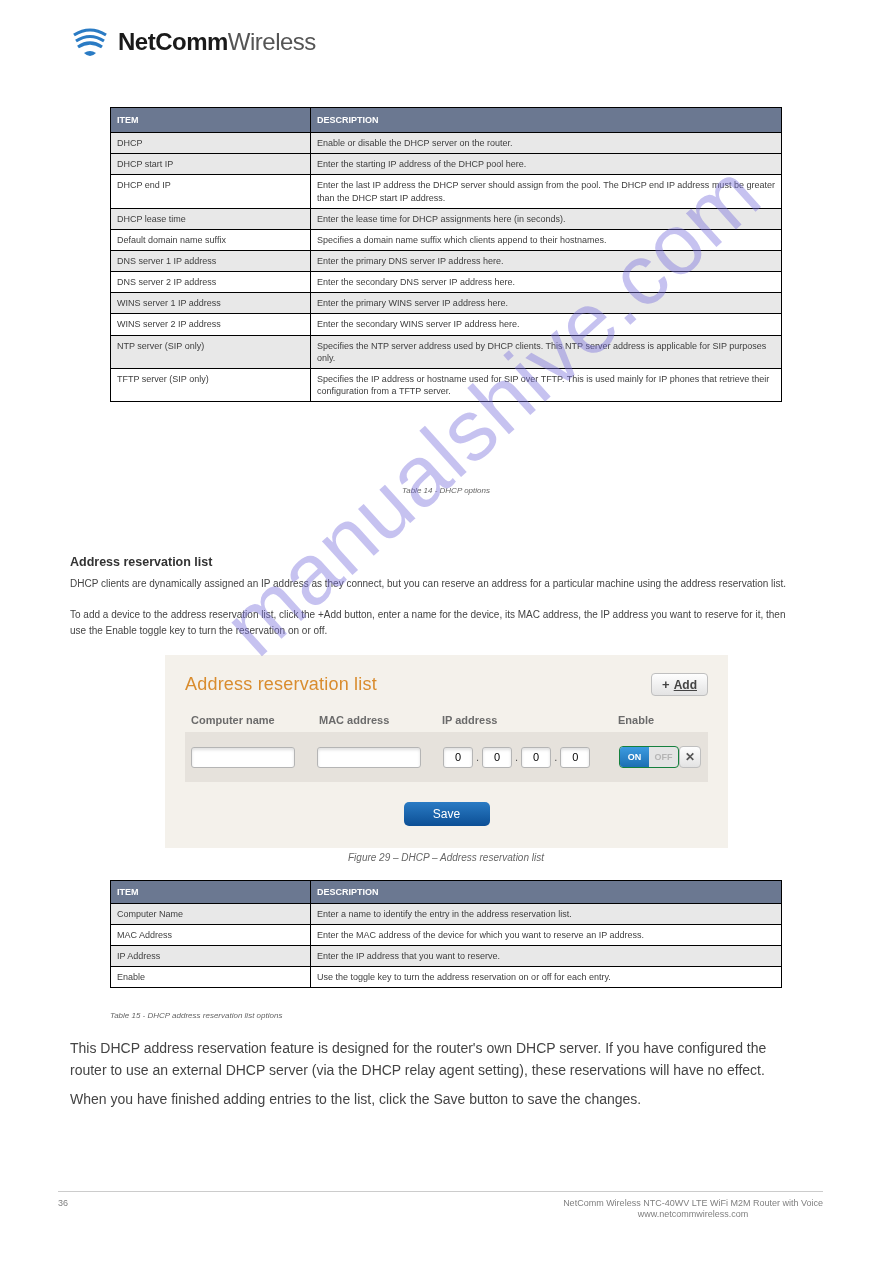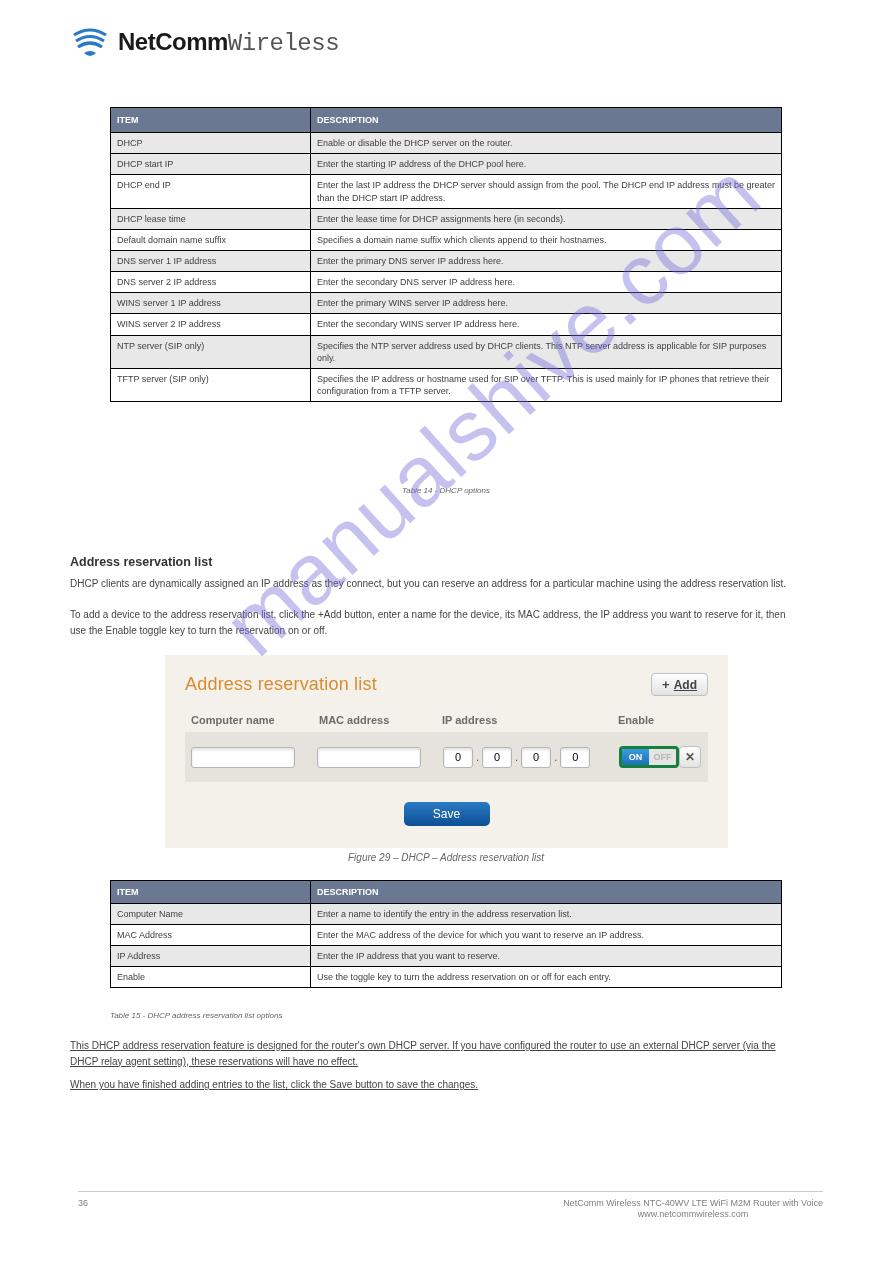--- a/index.html
+++ b/index.html
@@ -19,21 +19,21 @@
       display: flex;
       align-items: center;
       gap: 8px;
     }
     .logo-icon { width: 40px; height: 34px; }
     .logo-text {
       font-size: 24px;
       letter-spacing: -0.5px;
     }
     .logo-text .bold { font-weight: 700; color: #1a1a1a; }
-    .logo-text .light { font-weight: 300; color: #555; font-family: Liberation Mono, monospace; }
+    .logo-text .light { font-weight: 300; color: #555; }
 
     .table {
       position: absolute;
       top: 107px;
       left: 110px;
       width: 672px;
       border-collapse: collapse;
       font-size: 9px;
     }
     .table th, .table td {
@@ -157,21 +157,21 @@
       font-size: 11px;
       background: #fff;
     }
     .ip-dot { color: #555; font-size: 11px; padding: 0 1px; }
 
     .toggle {
       width: 60px;
       height: 22px;
       border-radius: 4px;
       background: #e4e4e4;
-      border: 3px solid #15803d;
+      border: 1px solid #15803d;
       display: flex;
       overflow: hidden;
       cursor: pointer;
     }
     .toggle-on {
       background: linear-gradient(#3c9be0, #1d6fb3);
       color: #fff;
       font-size: 9px;
       font-weight: 700;
       flex: 1;
@@ -251,31 +251,30 @@
       font-size: 8px;
       font-style: italic;
       color: #666;
     }
 
     .closing-text {
       position: absolute;
       top: 1038px;
       left: 70px;
       width: 720px;
-      font-size: 10px;
+      font-size: 14px;
       line-height: 1.55;
       color: #444;
-      text-decoration: underline;
     }
     .closing-text p { margin-bottom: 8px; }
 
     .footer {
       position: absolute;
       bottom: 42px;
-      left: 78px;
+      left: 58px;
       right: 70px;
       border-top: 1px solid #ccc;
       padding-top: 6px;
       display: flex;
       justify-content: space-between;
       font-size: 9px;
       color: #808080;
     }
     .footer-right { text-align: center; line-height: 1.3; }
 

